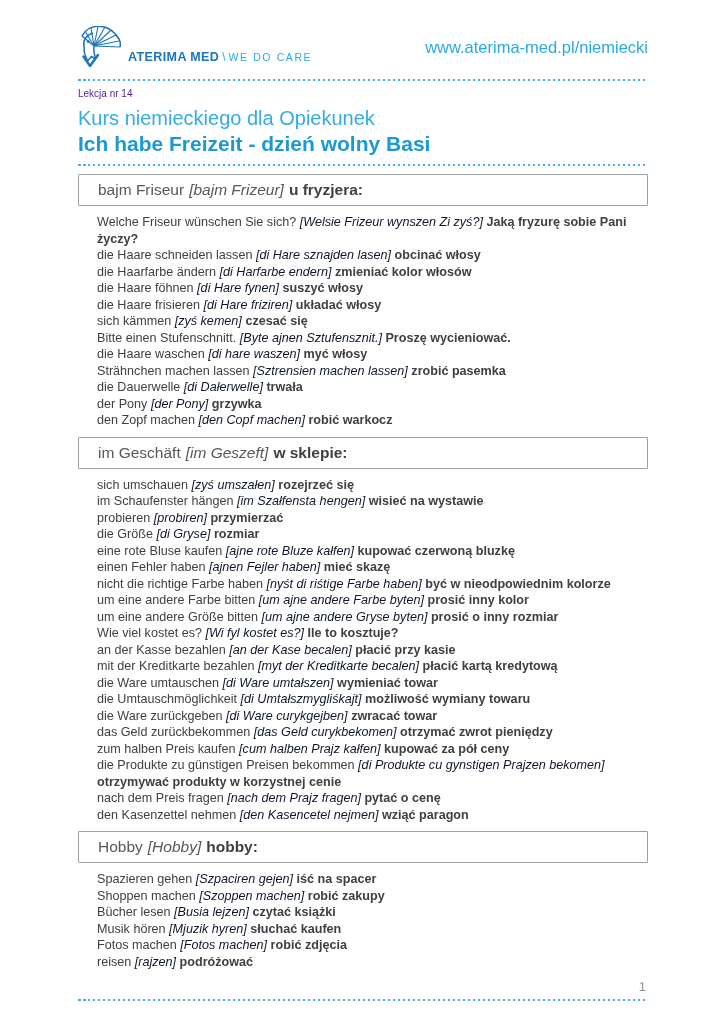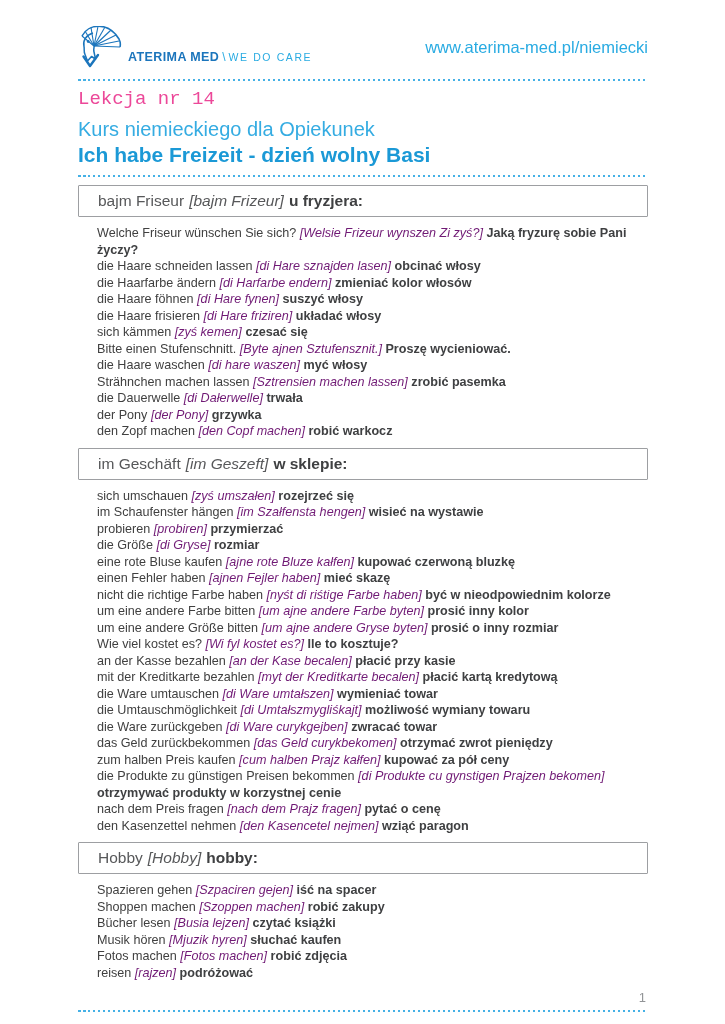--- a/index.html
+++ b/index.html
@@ -26,21 +26,21 @@
   
   .dots {
     height: 2px;
     background-image: repeating-linear-gradient(90deg, #45b1e6 0px, #45b1e6 2.5px, transparent 2.5px, transparent 5px);
   }
   .dots-top { margin-top: 11px; }
   .dots-title { margin-top: 8px; }
   .dots-bottom { margin-top: 4px; }
 
   
-  .lesson-number { margin-top: 7px; font-size: 19px; color: #ec4899; font-family: Liberation Mono, monospace; }
+  .lesson-number { margin-top: 7px; font-size: 10px; color: #4c1d95; }
   .course-name { margin-top: 8px; font-size: 20px; color: #35ace2; }
   .page-title { margin-top: 2px; font-size: 21px; line-height: 24px; font-weight: bold; color: #1b99d6; }
 
   
   .section-box {
     margin-top: 8px;
     border: 1px solid #9d9fa2;
     border-radius: 1px;
     padding: 6px 10px 6px 19px;
     font-size: 15.5px;
@@ -48,21 +48,21 @@
     background: #ffffff;
   }
   .section-box .h-de { color: #57585a; }
   .section-box .h-ph { color: #57585a; font-style: italic; margin: 0 5px; }
   .section-box .h-pl { color: #3f4042; font-weight: bold; }
 
   
   .entries { margin: 8px 0 7px; padding-left: 19px; }
   .entries p { font-size: 12.6px; line-height: 16.5px; }
   .entries .de { color: #404040; }
-  .entries .ph { color: #701a75; font-style: italic; }
+  .entries .ph { color: #0f172a; font-style: italic; }
   .entries .pl { color: #3f4042; font-weight: bold; }
 
   
   .footer-row { text-align: right; margin-top: 1px; }
   .page-number { font-size: 13px; color: #929497; padding-right: 2px; }
 </style>
 </head>
 <body>
 
 <div class="page">

